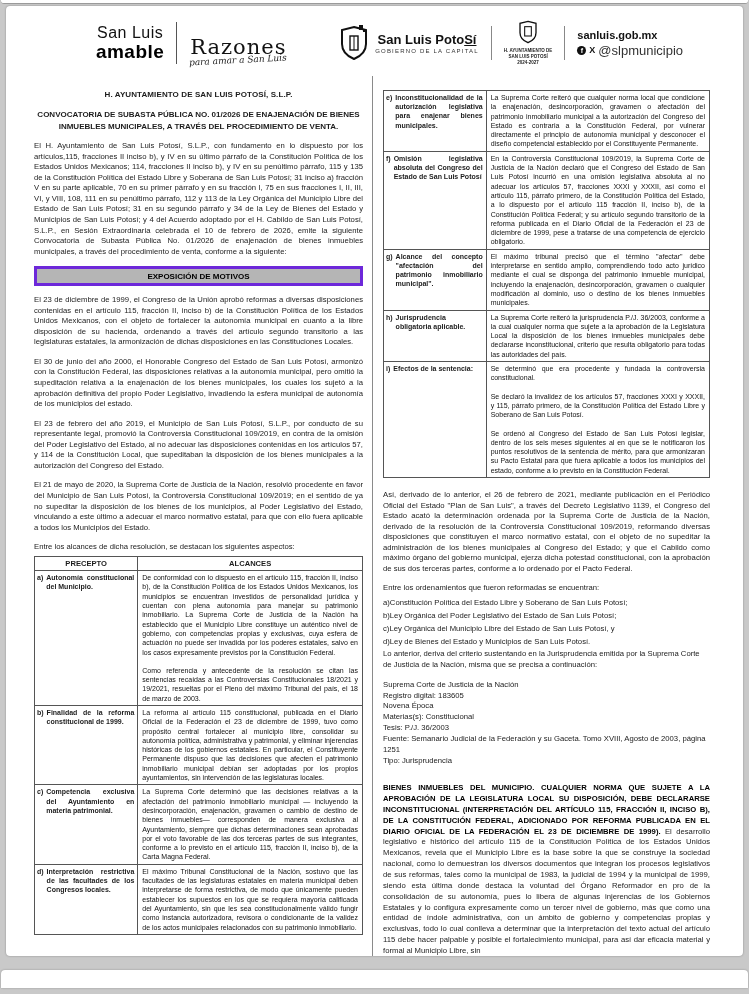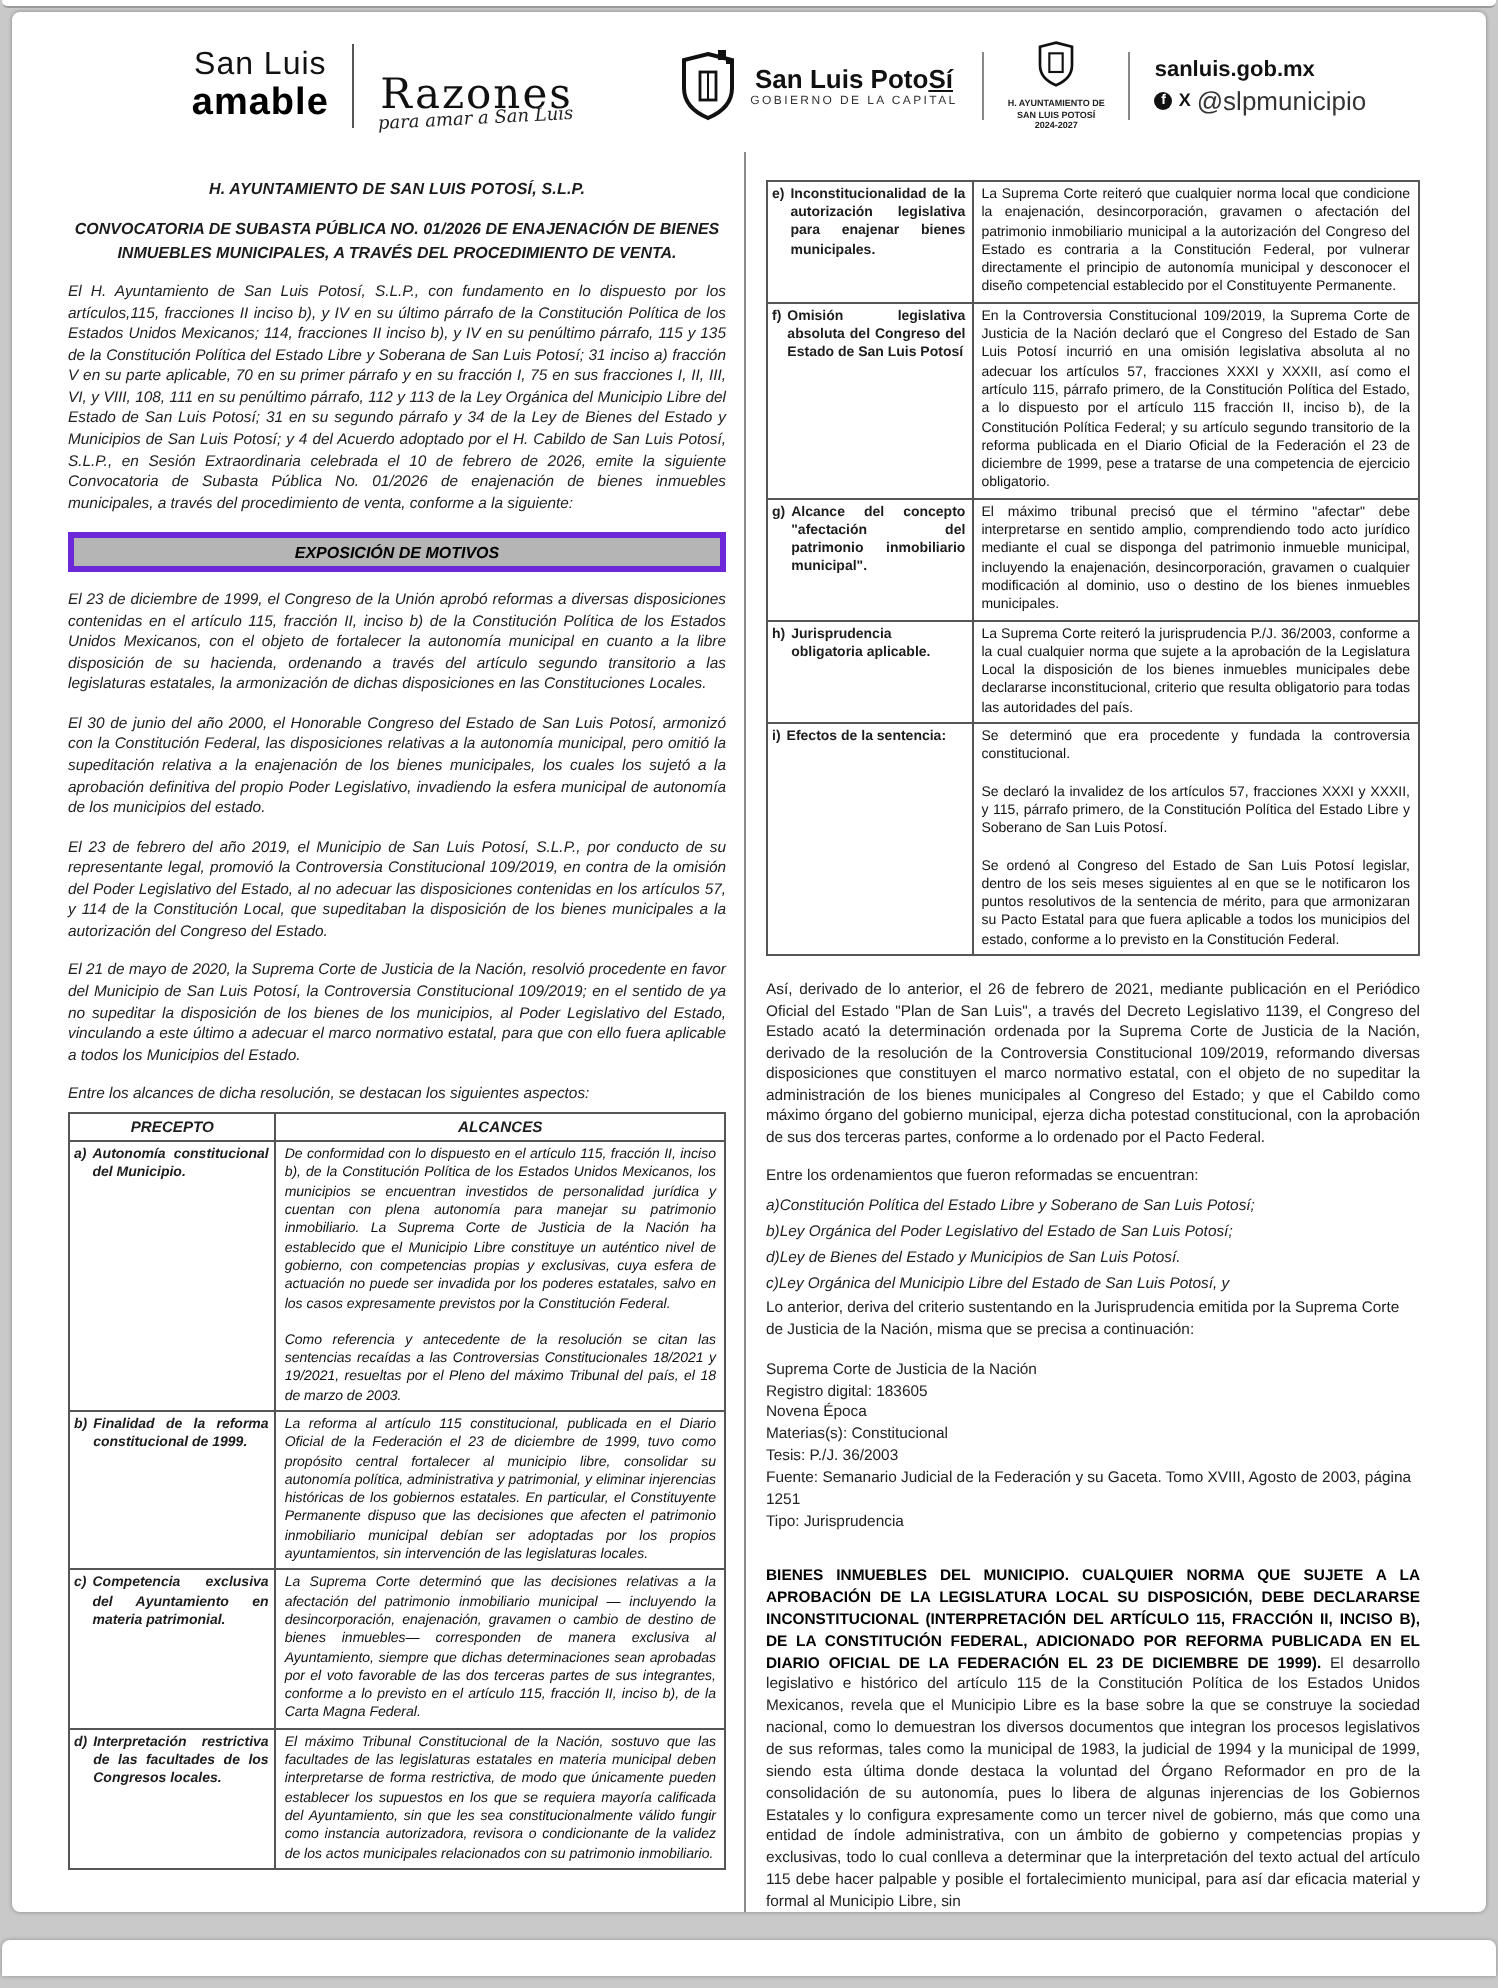--- a/index.html
+++ b/index.html
@@ -31,21 +31,21 @@
   .web-block { line-height:1; }
   .web-url { font-size:11px; font-weight:bold; color:#111; }
   .social-row { display:flex; align-items:center; gap:3px; margin-top:3px; }
   .fb-icon { width:9px; height:9px; border-radius:50%; background:#111; color:#fff; font-size:7px; font-weight:bold; display:flex; align-items:center; justify-content:center; line-height:1; }
   .x-icon { font-size:9px; font-weight:900; color:#111; }
   .handle { font-size:13px; color:#333; }
 
   
   .content { display:flex; }
   .col { width:338px; }
-  .col-left { padding-right:9px;font-style:italic; }
+  .col-left { padding-right:9px; }
   .col-right { padding-left:10px; border-left:1px solid #8a8a8a; }
 
   .doc-title { text-align:center; font-weight:bold; font-size:8px; margin:14px 0 10px 0; letter-spacing:.1px; }
   .doc-subtitle { text-align:center; font-weight:bold; font-size:8px; line-height:1.45; margin-bottom:9px; }
   .para { font-size:7.7px; line-height:1.37; text-align:justify; margin-bottom:9px; color:#222; }
   .gray-heading { background:#b5b5b5; border:3px solid #6d28d9; text-align:center; font-weight:bold; font-size:8px; padding:2.5px 0; margin:2px 0 9px 0; color:#000; }
   .lead-line { font-size:7.7px; margin-bottom:5px; color:#222; }
 
   table.alcances { width:100%; border-collapse:collapse; }
   table.alcances th, table.alcances td { border:1px solid #555; vertical-align:top; }
@@ -244,25 +244,25 @@
             <div class="cell-para">Se determinó que era procedente y fundada la controversia constitucional.</div>
             <div class="cell-para">Se declaró la invalidez de los artículos 57, fracciones XXXI y XXXII, y 115, párrafo primero, de la Constitución Política del Estado Libre y Soberano de San Luis Potosí.</div>
             <div class="cell-para">Se ordenó al Congreso del Estado de San Luis Potosí legislar, dentro de los seis meses siguientes al en que se le notificaron los puntos resolutivos de la sentencia de mérito, para que armonizaran su Pacto Estatal para que fuera aplicable a todos los municipios del estado, conforme a lo previsto en la Constitución Federal.</div>
           </td>
         </tr>
       </tbody>
         </table>
 
       <div class="para" style="margin-top:12px;">Así, derivado de lo anterior, el 26 de febrero de 2021, mediante publicación en el Periódico Oficial del Estado "Plan de San Luis", a través del Decreto Legislativo 1139, el Congreso del Estado acató la determinación ordenada por la Suprema Corte de Justicia de la Nación, derivado de la resolución de la Controversia Constitucional 109/2019, reformando diversas disposiciones que constituyen el marco normativo estatal, con el objeto de no supeditar la administración de los bienes municipales al Congreso del Estado; y que el Cabildo como máximo órgano del gobierno municipal, ejerza dicha potestad constitucional, con la aprobación de sus dos terceras partes, conforme a lo ordenado por el Pacto Federal.</div>
       <div class="lead-line">Entre los ordenamientos que fueron reformadas se encuentran:</div>
-      <div style="margin-top:6px;font-style:italic;">
+      <div style="margin-top:6px;">
         <div class="list-block">a)Constitución Política del Estado Libre y Soberano de San Luis Potosí;</div>
         <div class="list-block">b)Ley Orgánica del Poder Legislativo del Estado de San Luis Potosí;</div>
+        <div class="list-block">c)Ley Orgánica del Municipio Libre del Estado de San Luis Potosí, y</div>
         <div class="list-block">d)Ley de Bienes del Estado y Municipios de San Luis Potosí.</div>
-        <div class="list-block">c)Ley Orgánica del Municipio Libre del Estado de San Luis Potosí, y</div>
       </div>
       <div class="para" style="margin-top:2px; margin-bottom:6px; text-align:left;">Lo anterior, deriva del criterio sustentando en la Jurisprudencia emitida por la Suprema Corte de Justicia de la Nación, misma que se precisa a continuación:</div>
       <div class="cite-block">
         <div>Suprema Corte de Justicia de la Nación</div>
         <div>Registro digital: 183605</div>
         <div>Novena Época</div>
         <div>Materias(s): Constitucional</div>
         <div>Tesis: P./J. 36/2003</div>
         <div>Fuente: Semanario Judicial de la Federación y su Gaceta. Tomo XVIII, Agosto de 2003, página 1251</div>
         <div>Tipo: Jurisprudencia</div>

